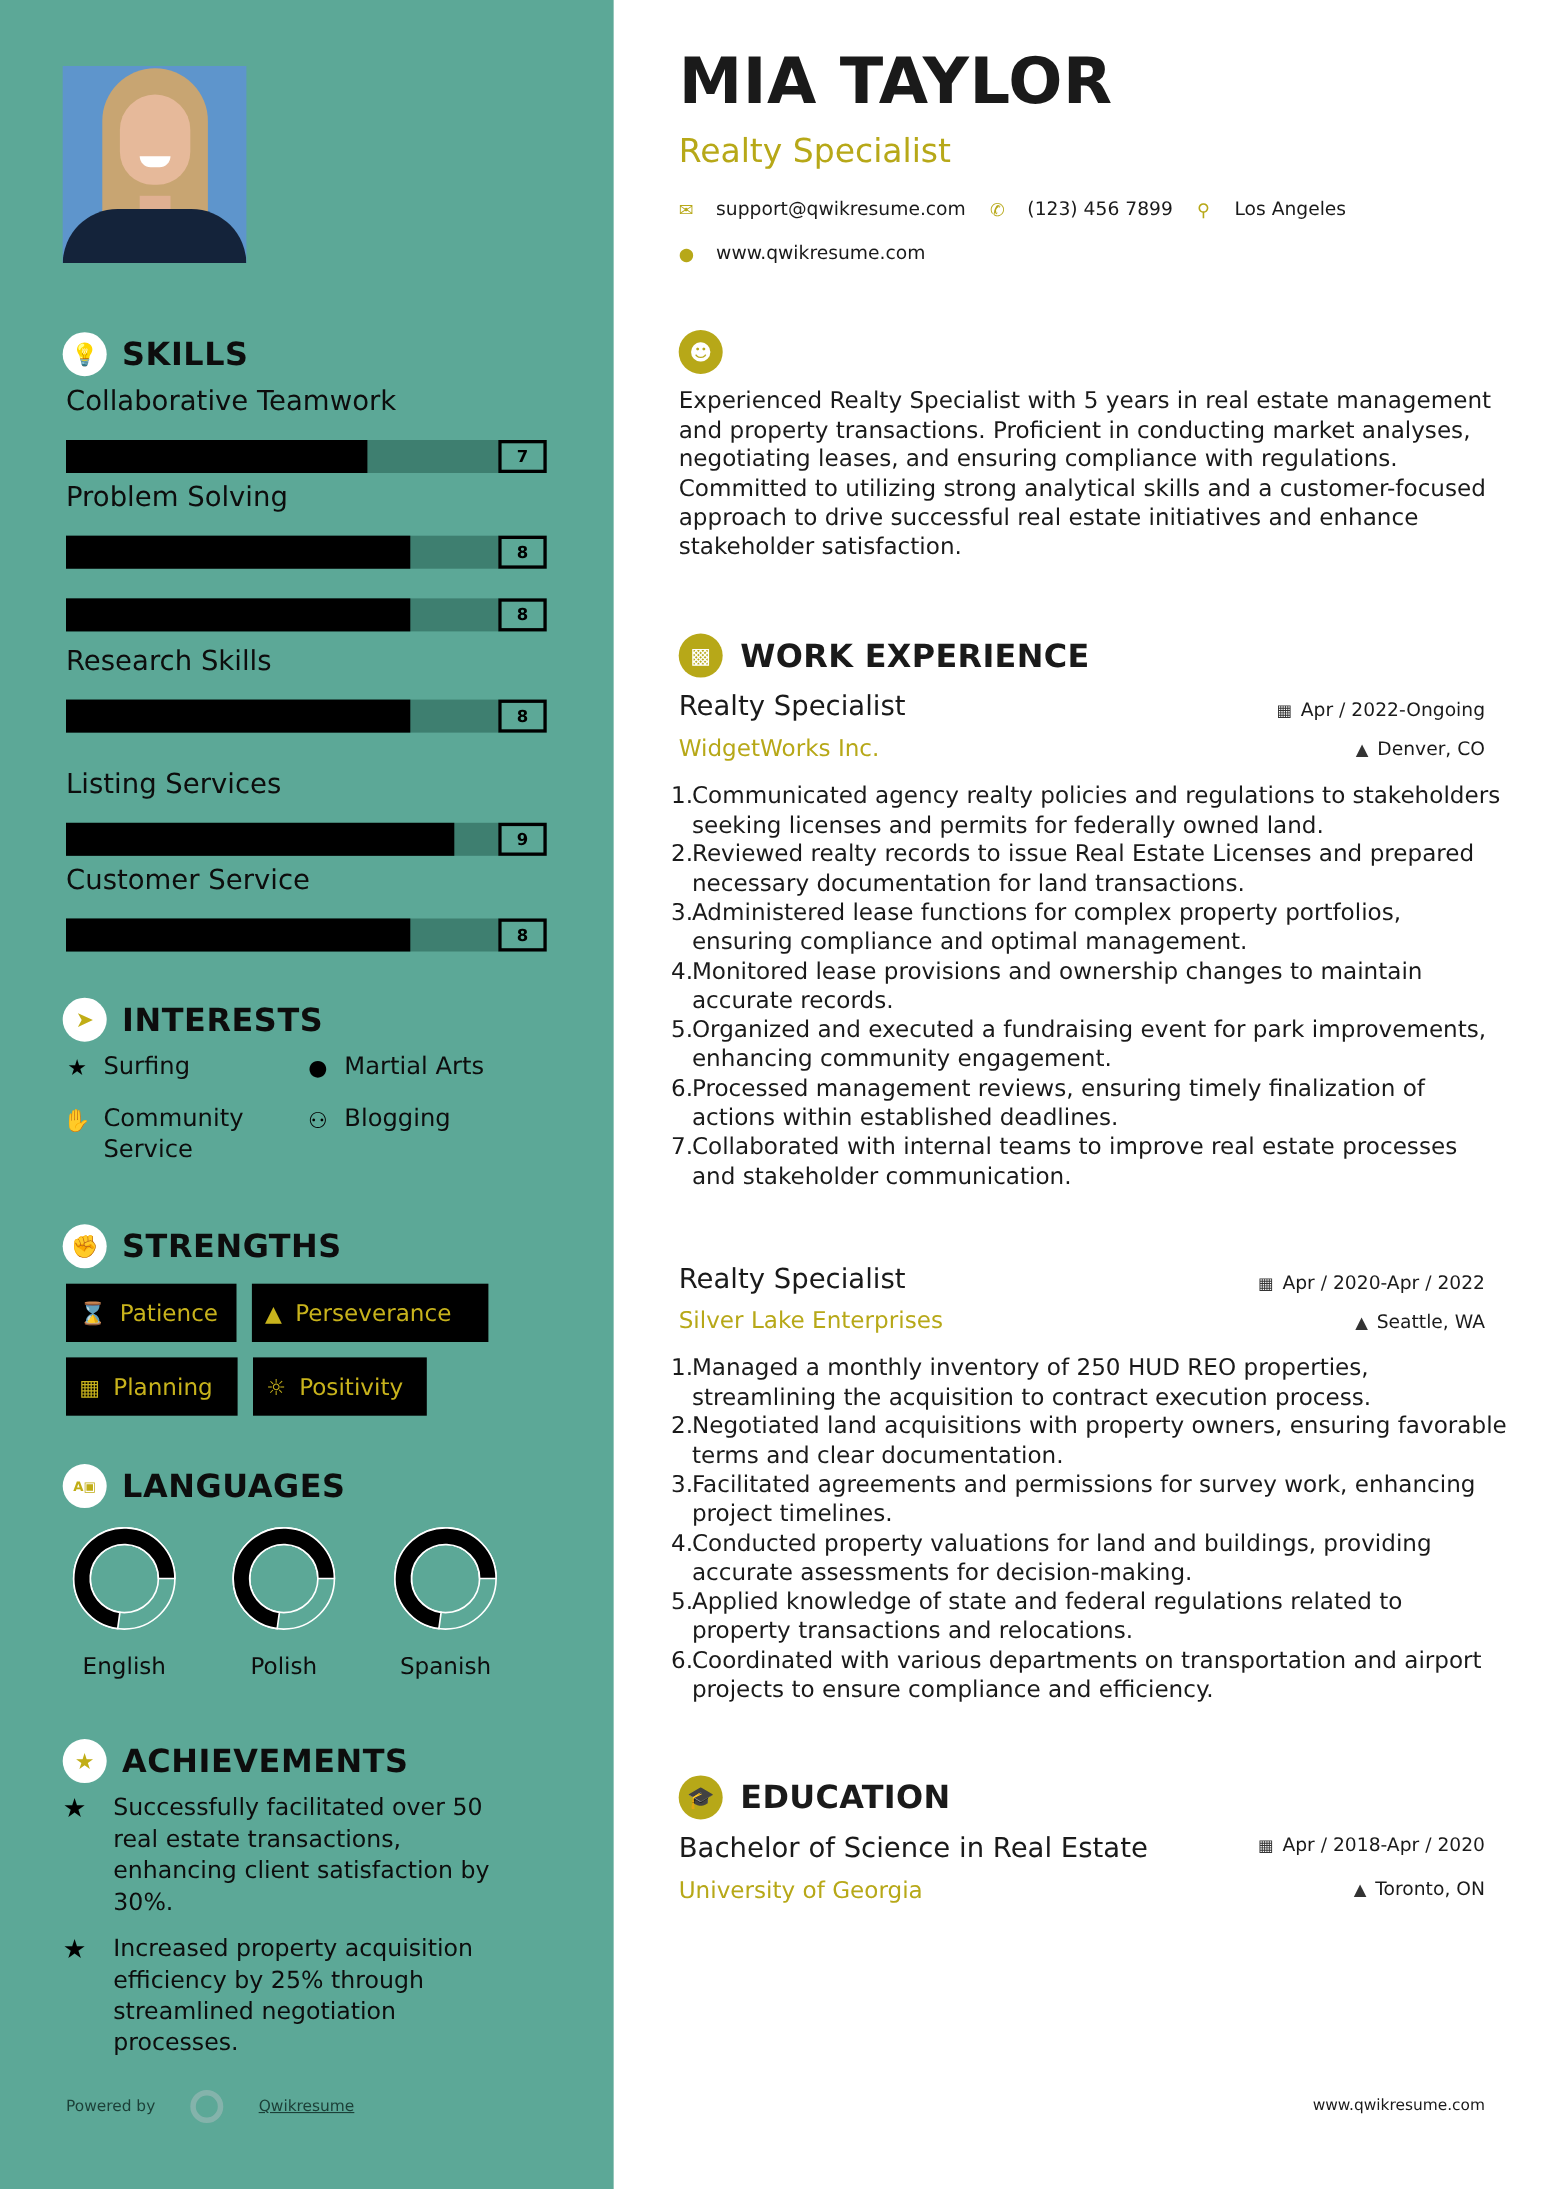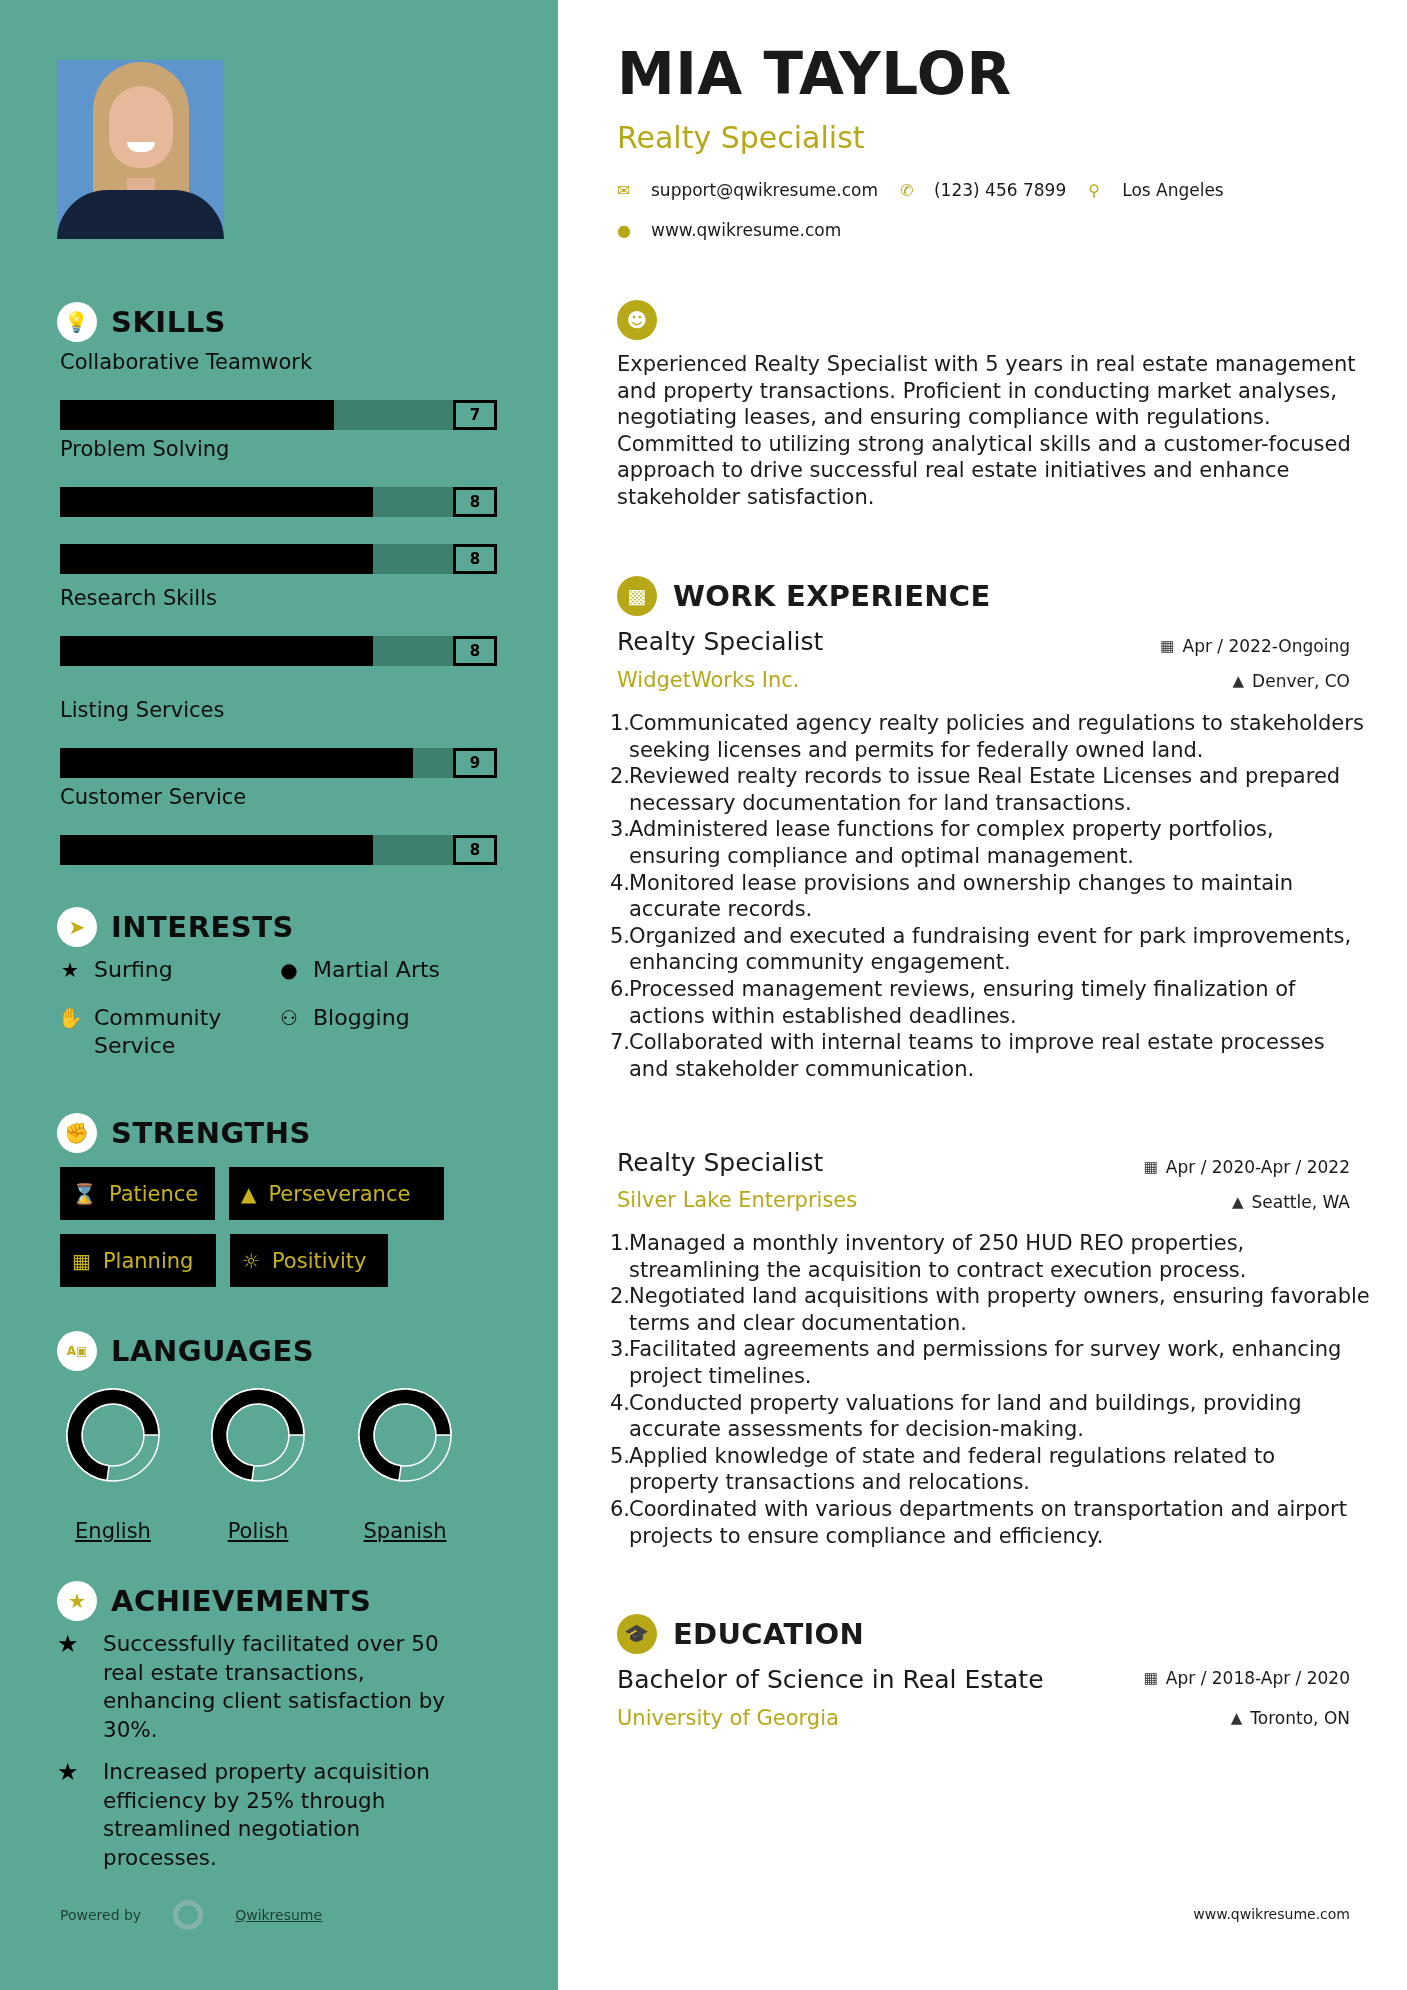--- a/index.html
+++ b/index.html
@@ -31,21 +31,21 @@
     width: 40px; height: 40px; border-radius: 50%; background: #ffffff;
     display: flex; align-items: center; justify-content: center;
     color: #c1ad15; font-size: 20px; flex-shrink: 0;
   }
   .side-section-title h2 {
     font-family: "DejaVu Sans", sans-serif; font-weight: bold; font-size: 29px; letter-spacing: 0.5px; color: #0d0d0d;
   }
 
   
   .skill { position: absolute; left: 60px; width: 437px; }
-  .skill .label { font-size: 21px; color: #0d0d0d; height: 30px; }
+  .skill .label { font-size: 25px; color: #0d0d0d; height: 30px; }
   .skill .bar { position: relative; height: 30px; margin-top: 20px; background: #3e7f70; width: 437px; }
   .skill .fill { position: absolute; left: 0; top: 0; height: 30px; background: #000; }
   .skill .score {
     position: absolute; right: 0; top: 0; width: 44px; height: 30px;
     border: 3px solid #000; background: #5ca897;
     display: flex; align-items: center; justify-content: center;
     font-size: 15px; font-weight: bold; color: #000;
   }
 
   
@@ -54,21 +54,21 @@
 
   
   .chip {
     position: absolute; height: 53px; background: #000; color: #c8b31c;
     display: flex; align-items: center; gap: 12px; padding: 0 12px; font-size: 21px;
   }
   .chip .ic { font-size: 20px; color: #c8b31c; }
 
   
   .lang { position: absolute; width: 110px; text-align: center; }
-  .lang .label { font-size: 21px; color: #0d0d0d; margin-top: 36px; text-decoration: underline; }
+  .lang .label { font-size: 21px; color: #0d0d0d; margin-top: 20px; }
 
   
   .ach { position: absolute; left: 57px; width: 420px; display: flex; gap: 14px; }
   .ach .ic { width: 32px; font-size: 24px; color: #000; flex-shrink: 0; line-height: 28px; }
   .ach .txt { font-size: 21.5px; line-height: 28.5px; color: #0d0d0d; }
 
   .powered { position: absolute; left: 60px; top: 1900px; display: flex; align-items: center; gap: 32px; font-size: 14px; color: #1b3f37; }
   .powered .logo { width: 30px; height: 30px; border-radius: 50%; border: 5px solid #8fb5b0; opacity: 0.8; }
   .powered a { color: #1b3f37; text-decoration: underline; }
 

